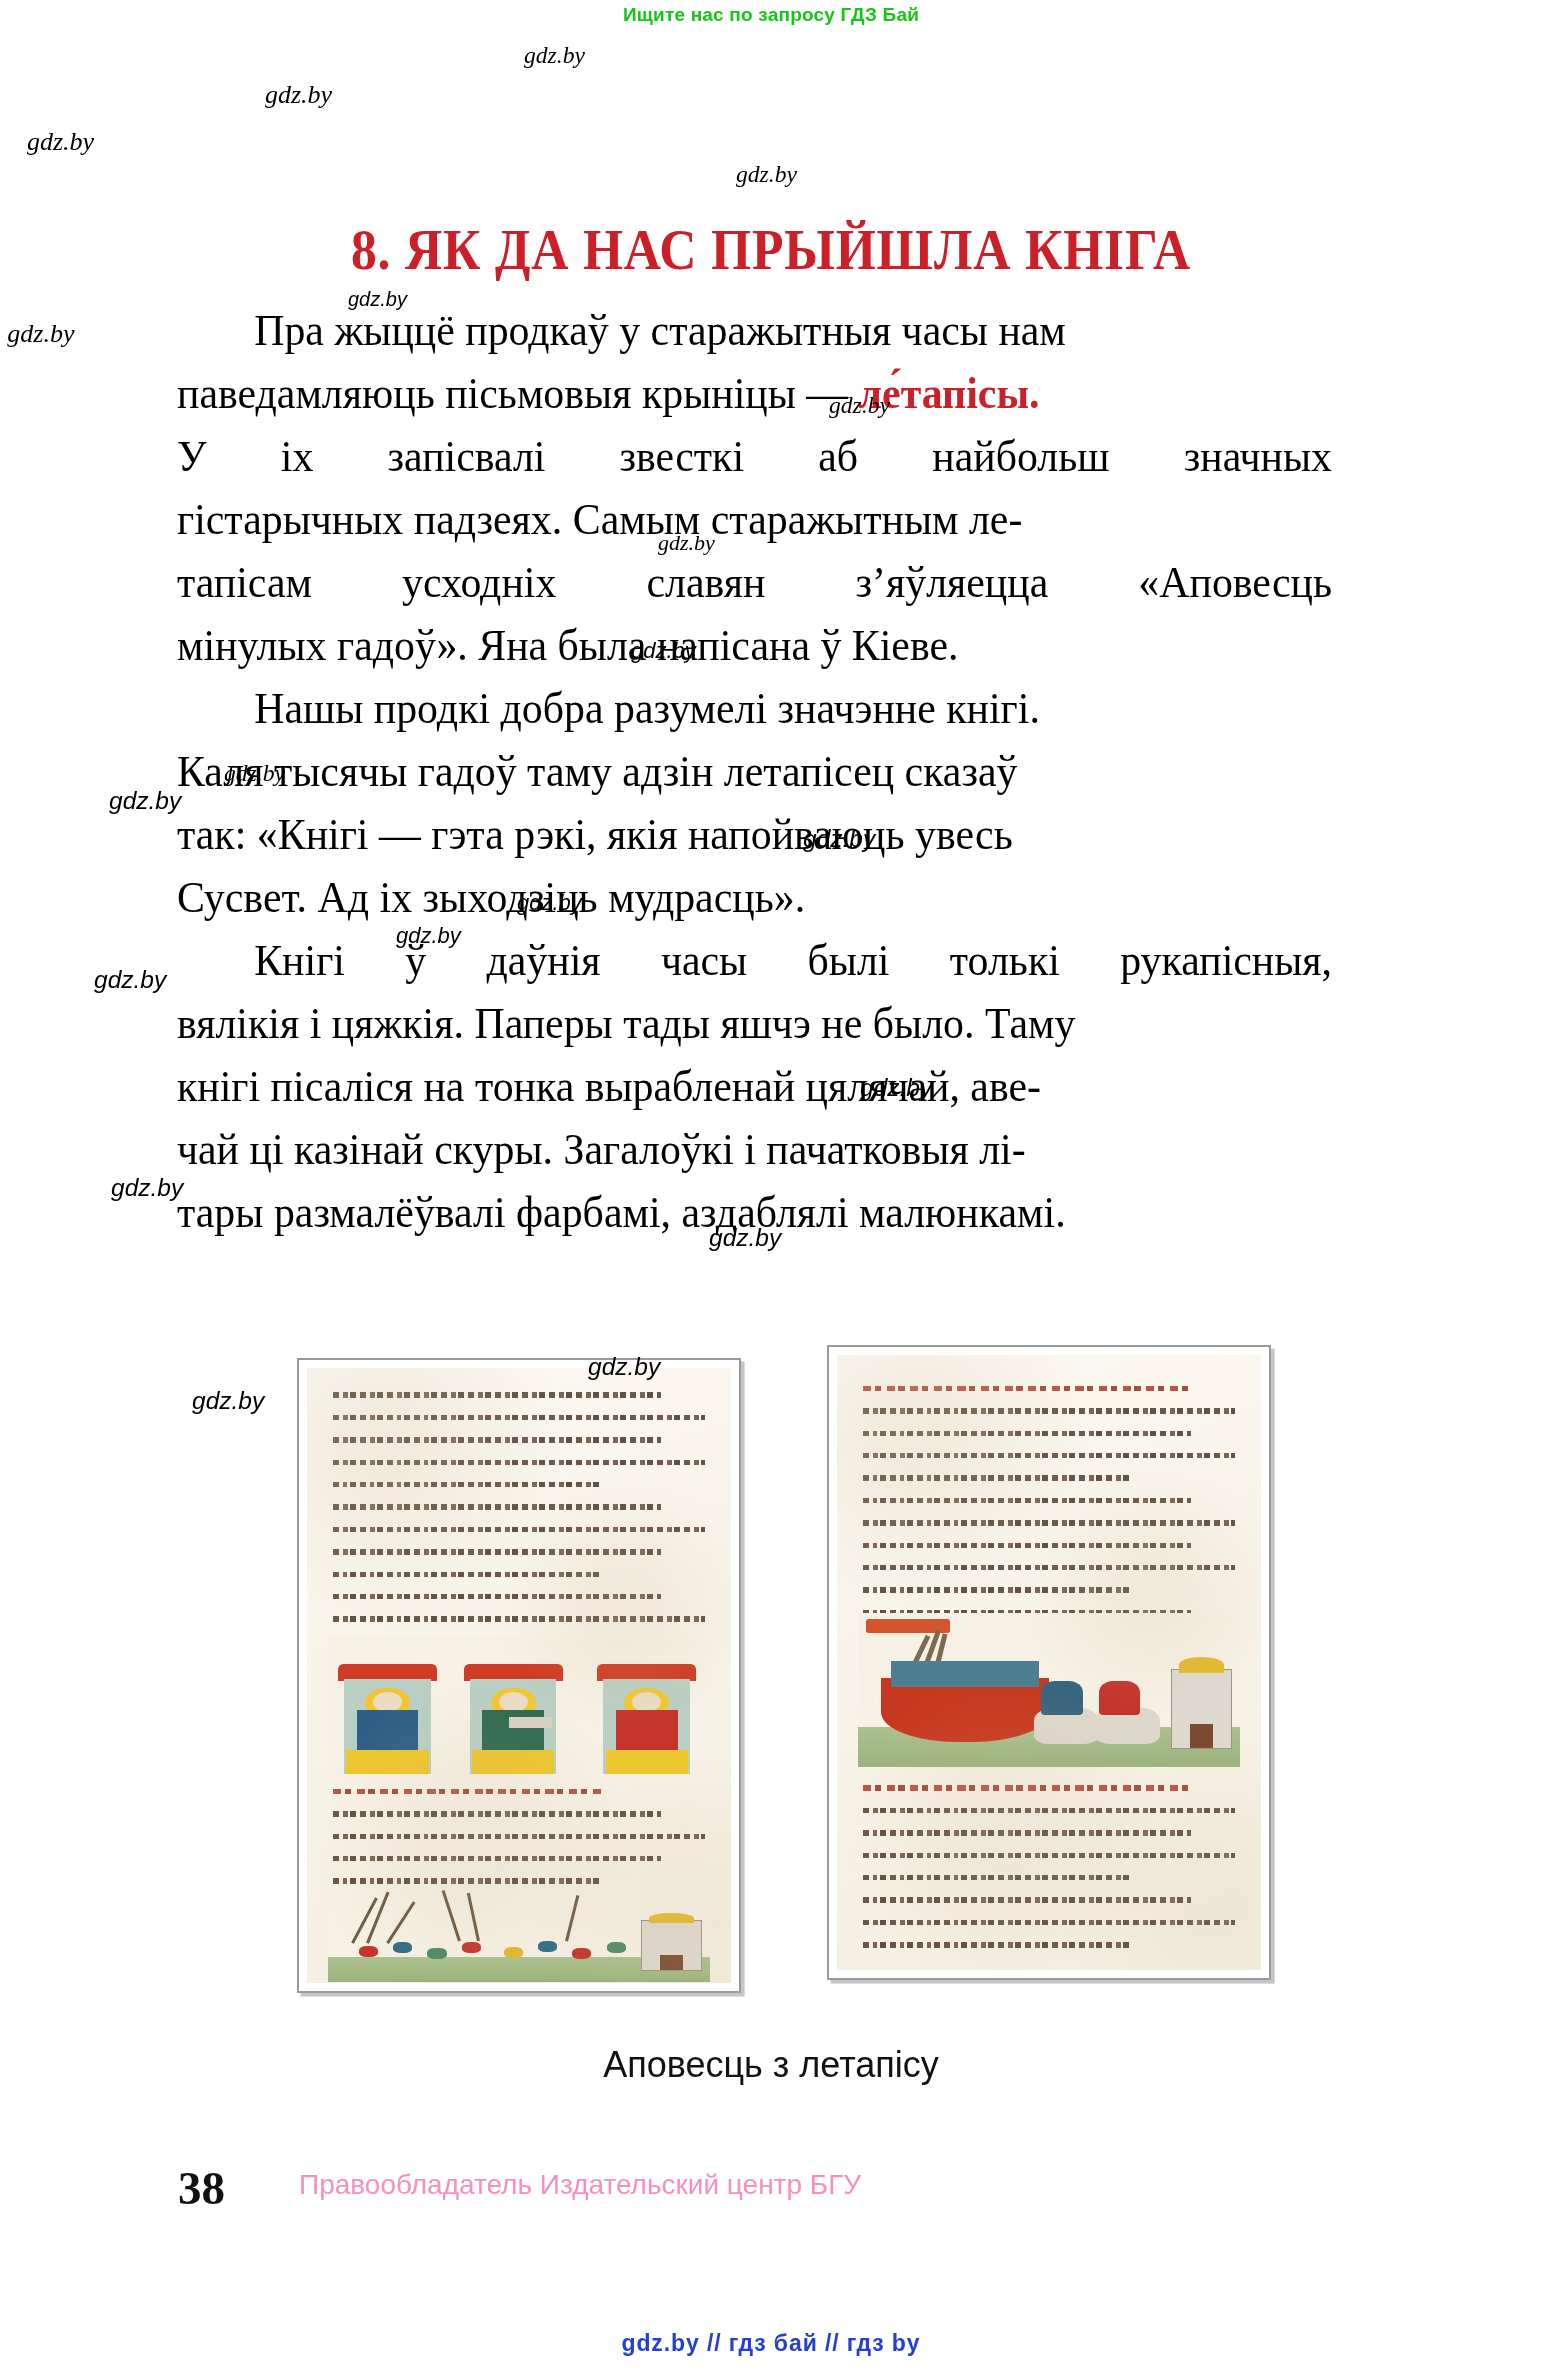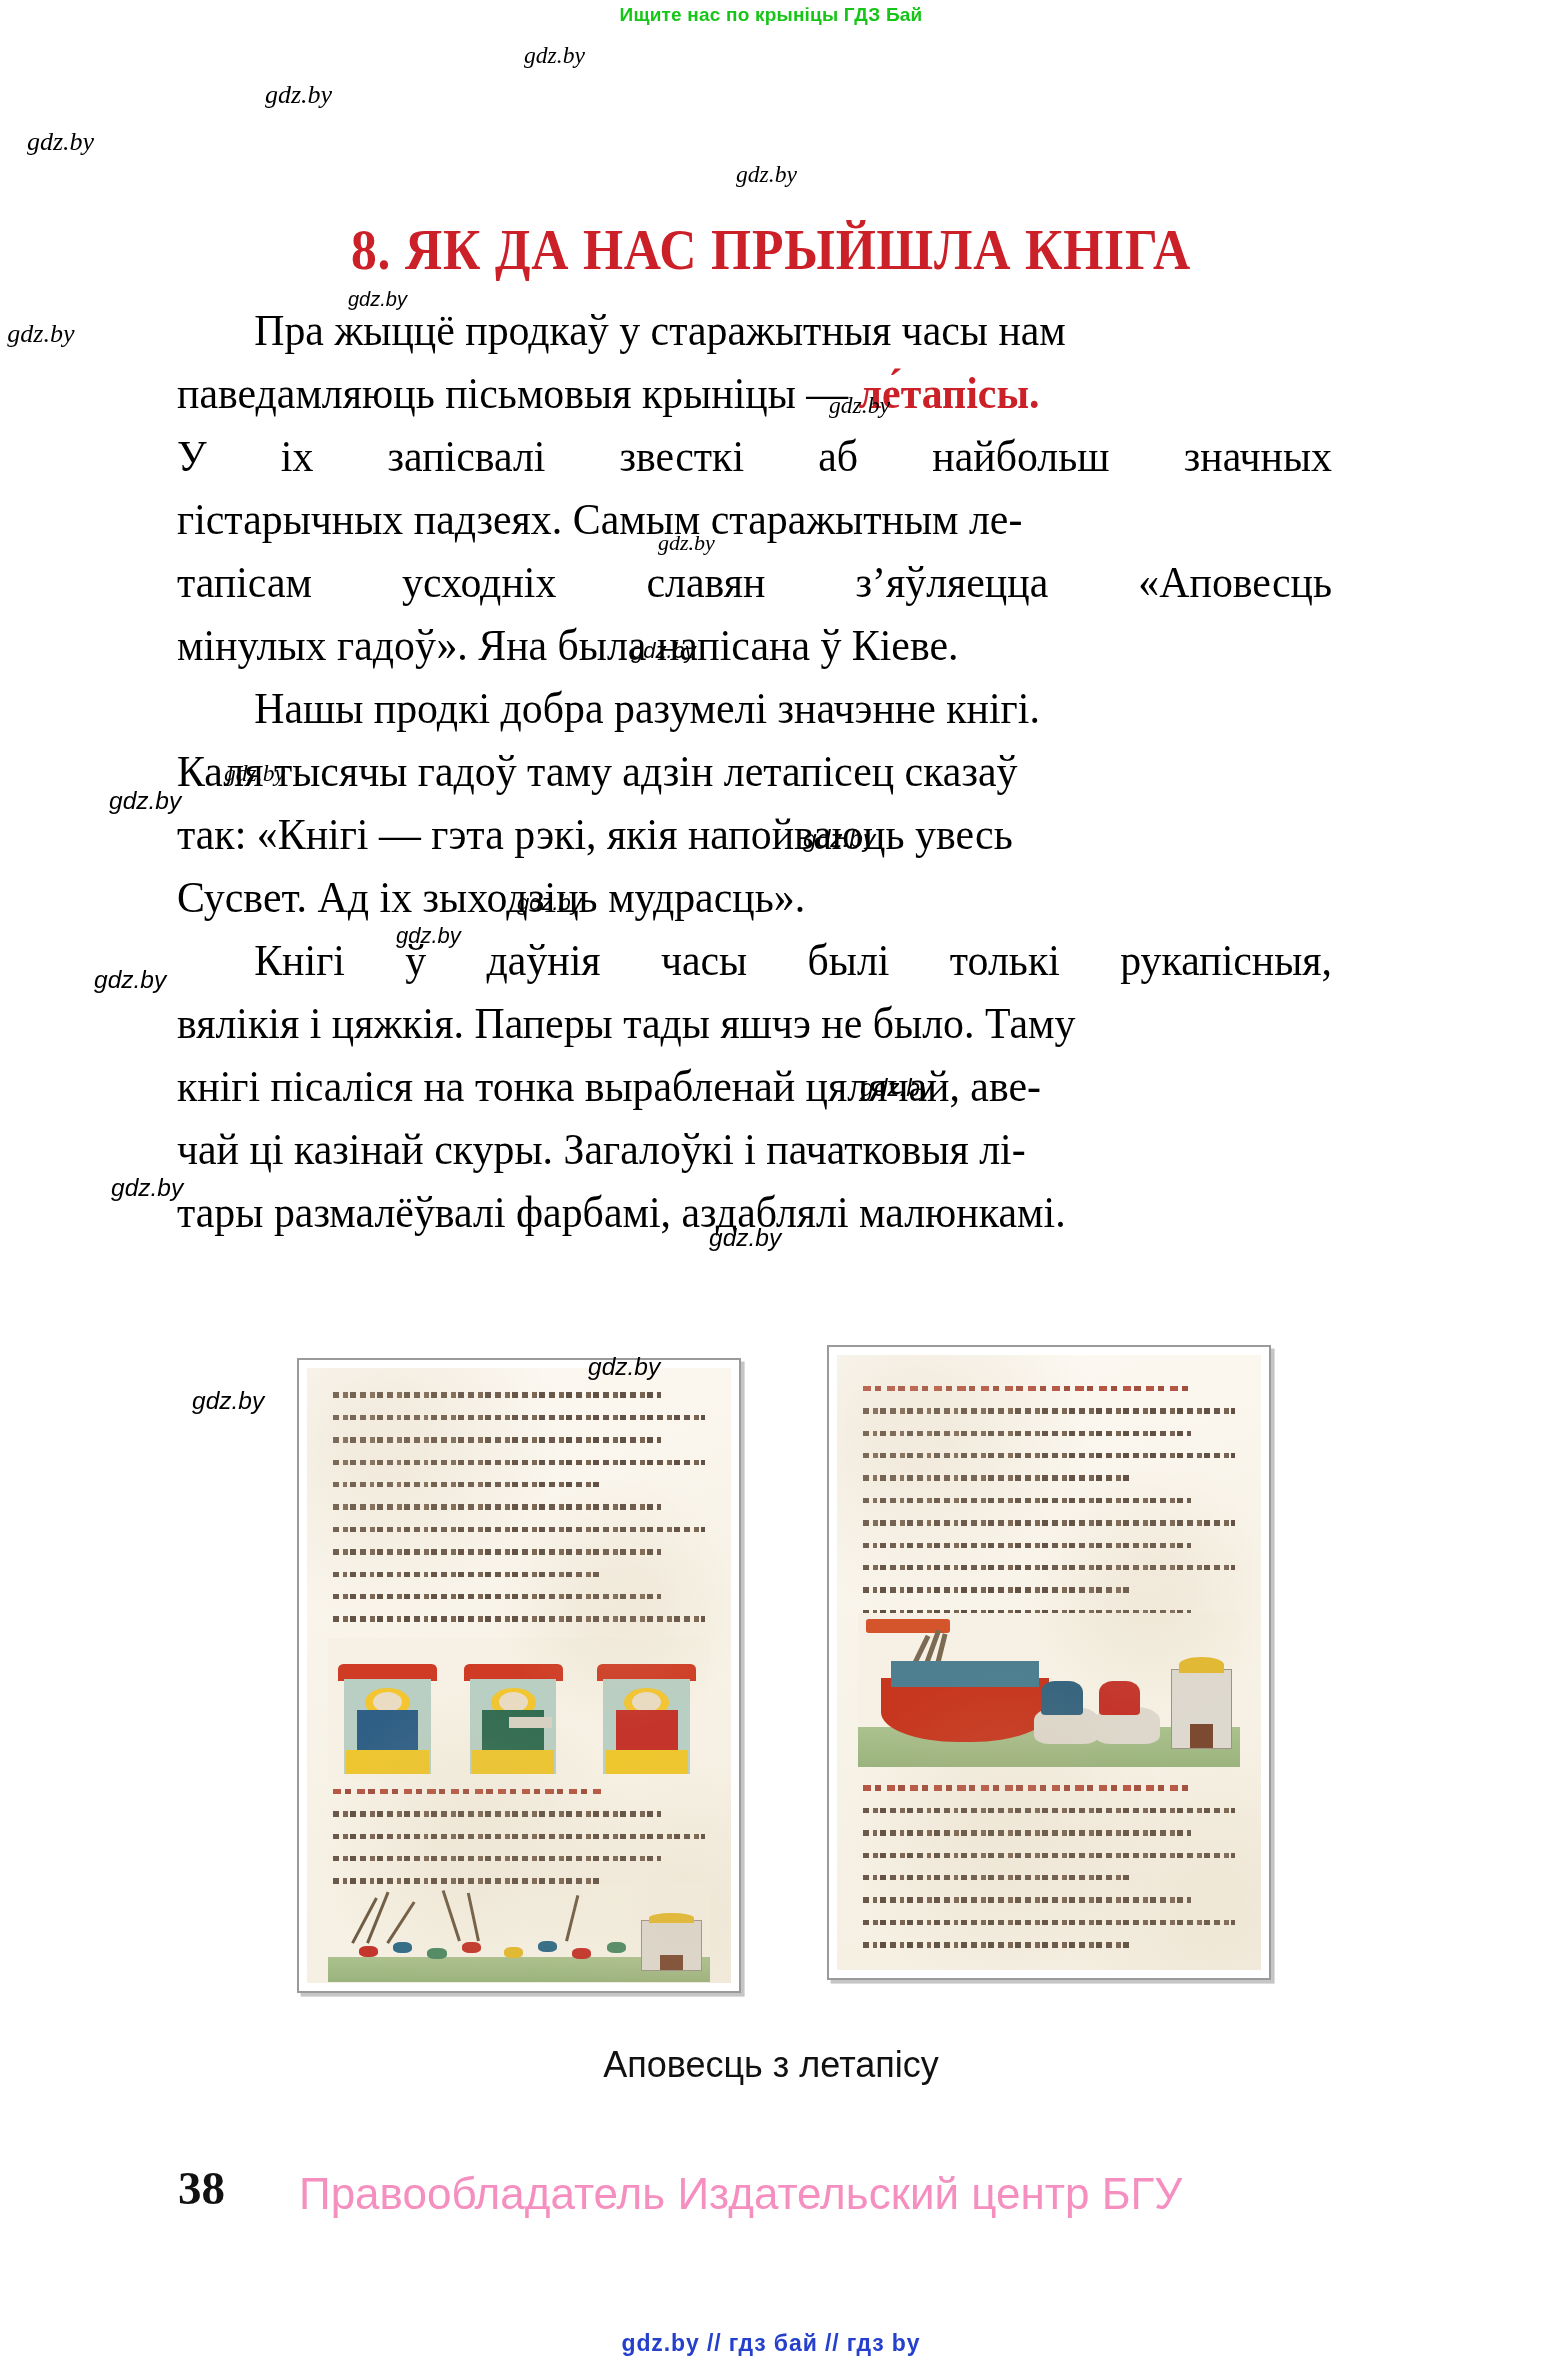--- a/index.html
+++ b/index.html
@@ -269,21 +269,21 @@
     font-family: "Liberation Serif", "DejaVu Serif", serif;
     font-weight: bold;
     font-size: 47px;
     color: #111111;
   }
   .rights-line {
     position: absolute;
     top: 2169px;
     left: 299px;
     font-family: "Liberation Sans", sans-serif;
-    font-size: 44px;
+    font-size: 28px;
     color: #f48fc0;
     white-space: nowrap;
   }
   .footer-links {
     position: absolute;
     top: 2330px;
     left: 0;
     width: 1542px;
     text-align: center;
     font-family: "Liberation Sans", sans-serif;
@@ -300,21 +300,21 @@
     color: #000000;
     white-space: nowrap;
     pointer-events: none;
     font-style: italic;
   }
   .wm.sans { font-family: "Liberation Sans", sans-serif; }
 </style>
 </head>
 <body>
 
-<div class="promo-bar">Ищите нас по крыніцы ГДЗ Бай</div>
+<div class="promo-bar">Ищите нас по запросу ГДЗ Бай</div>
 
 <h1 class="chapter-title">8. ЯК ДА НАС ПРЫЙШЛА КНІГА</h1>
 
 <div class="body-text">
 
   <div class="tl indent">
     <span>Пра жыццё продкаў у старажытныя часы нам</span>
   </div>
   <div class="tl">
     <span>паведамляюць пісьмовыя крыніцы —</span>

